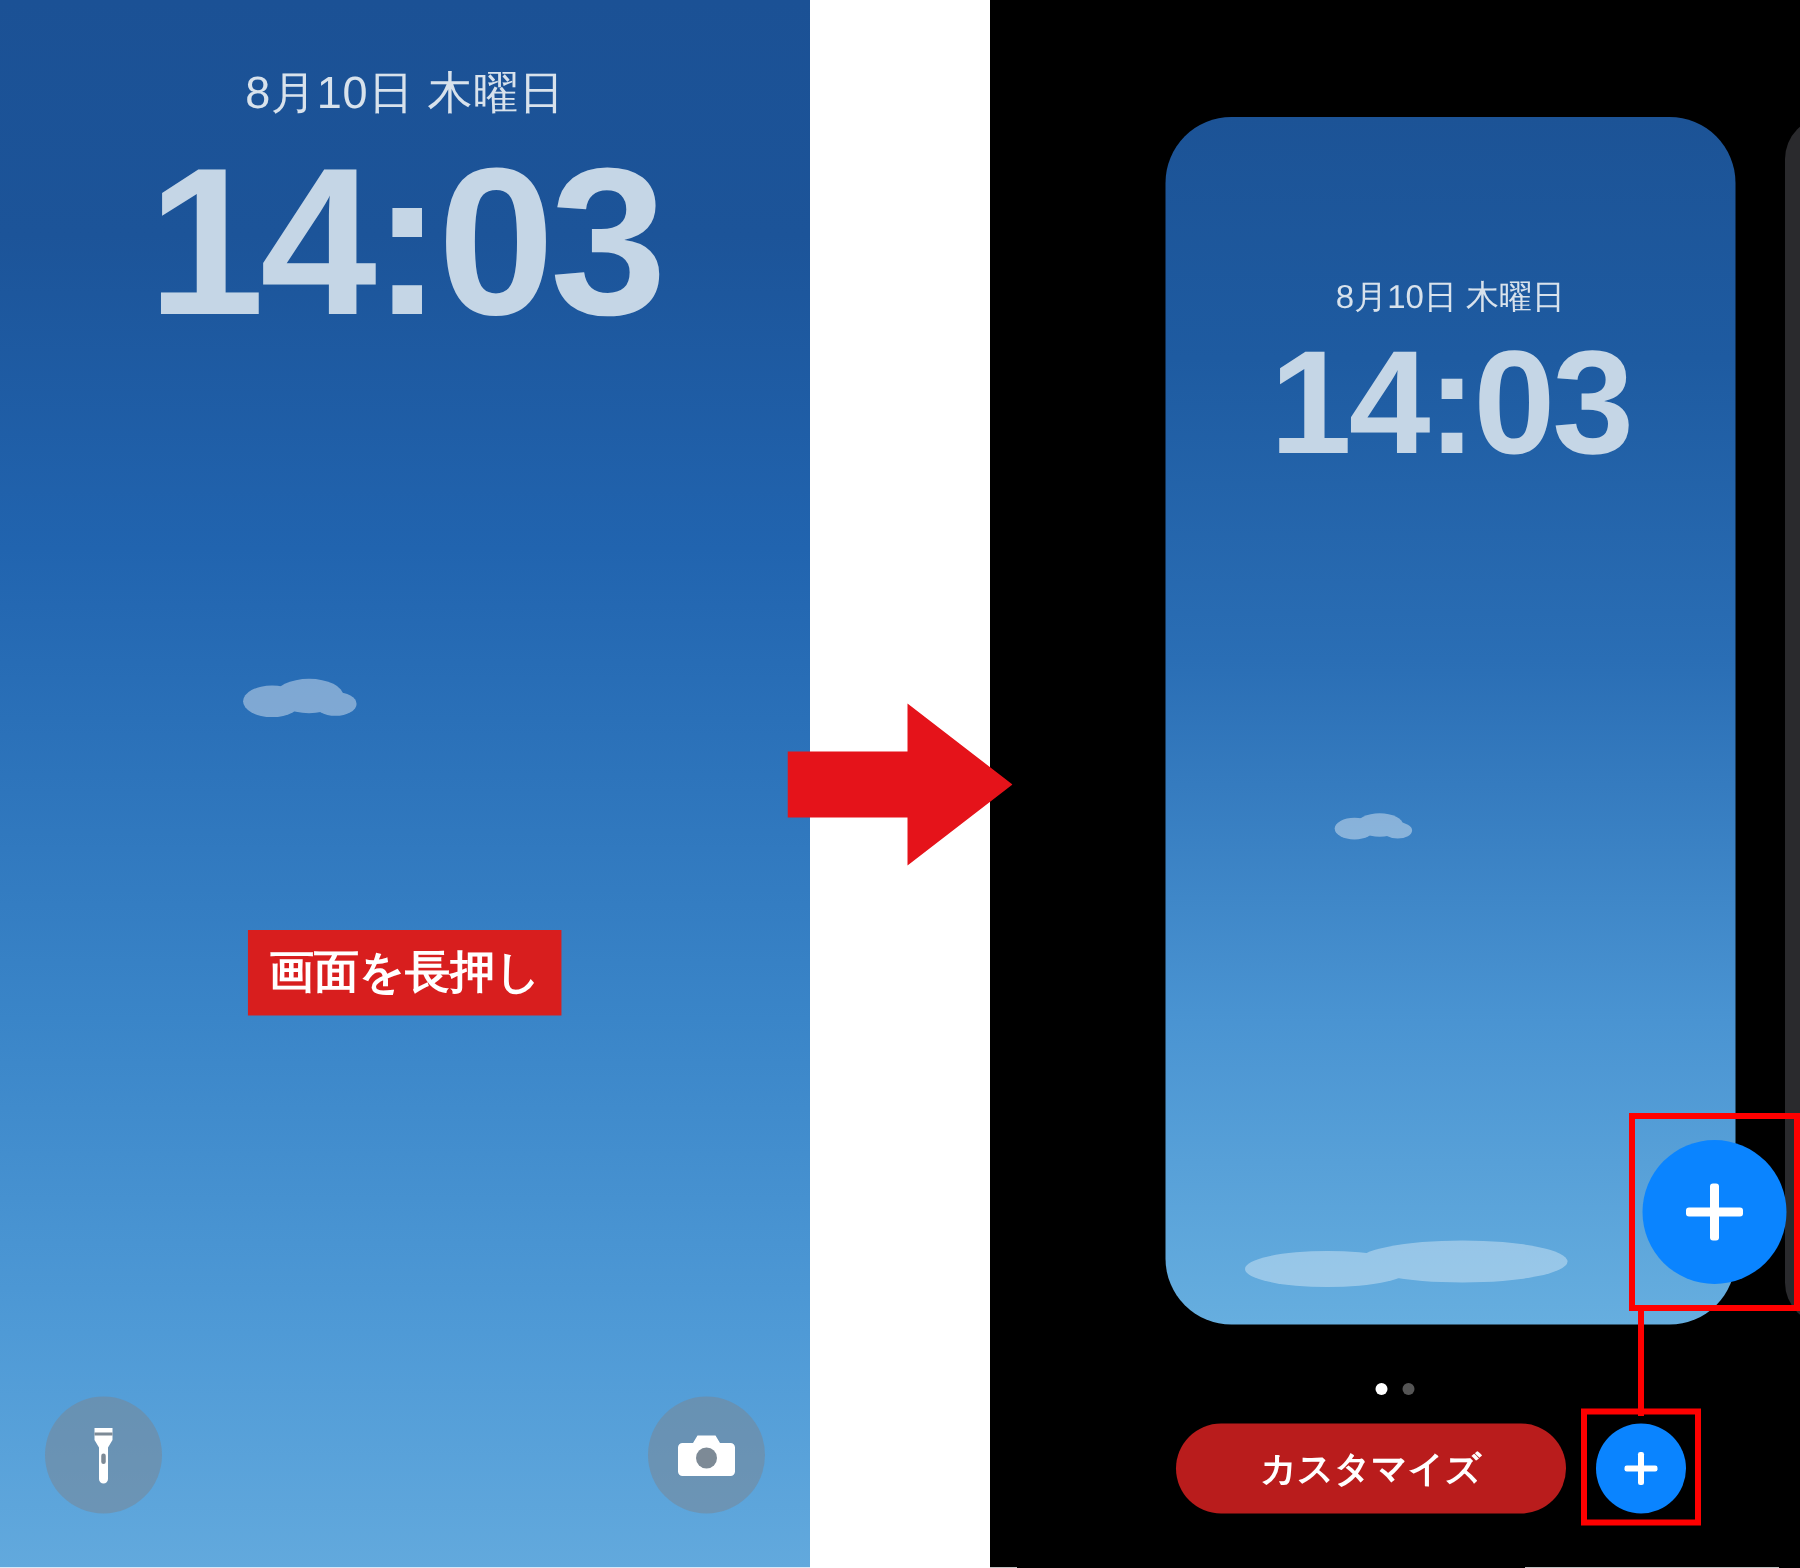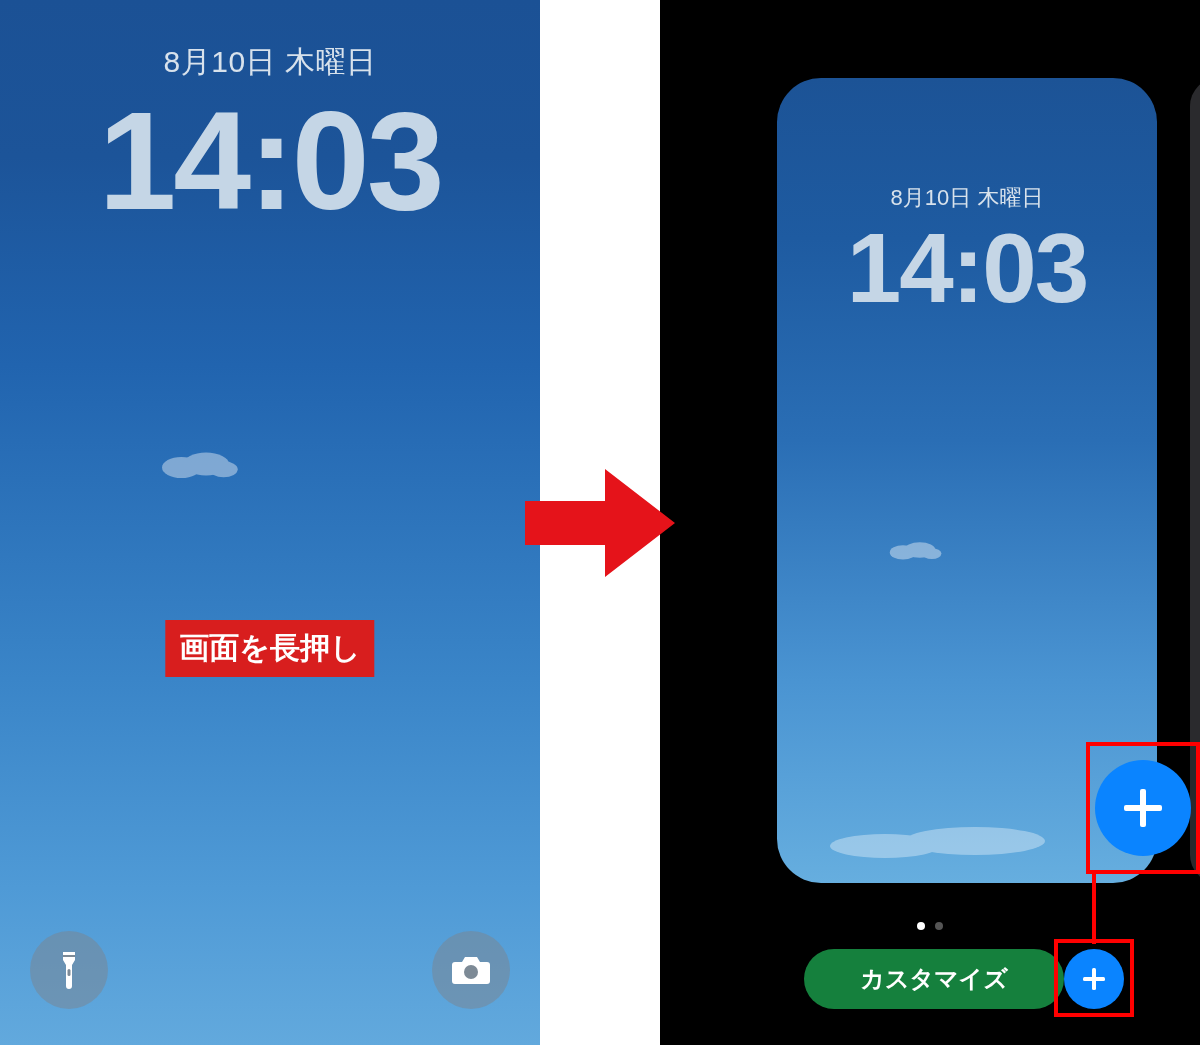--- a/index.html
+++ b/index.html
@@ -132,25 +132,25 @@
       left: 50%;
       transform: translateX(-50%);
       display: flex;
       gap: 10px;
     }
     .dot { width: 8px; height: 8px; border-radius: 50%; background: #555; }
     .dot.active { background: #fff; }
     .customize-btn {
       position: absolute;
       bottom: 36px;
-      left: 144px;
+      left: 124px;
       width: 260px;
       height: 60px;
       border-radius: 30px;
-      background: #15803d;
+      background: #b91c1c;
       color: #fff;
       font-size: 24px;
       font-weight: 600;
       display: flex;
       align-items: center;
       justify-content: center;
     }
     .plus-small {
       position: absolute;
       bottom: 36px;

